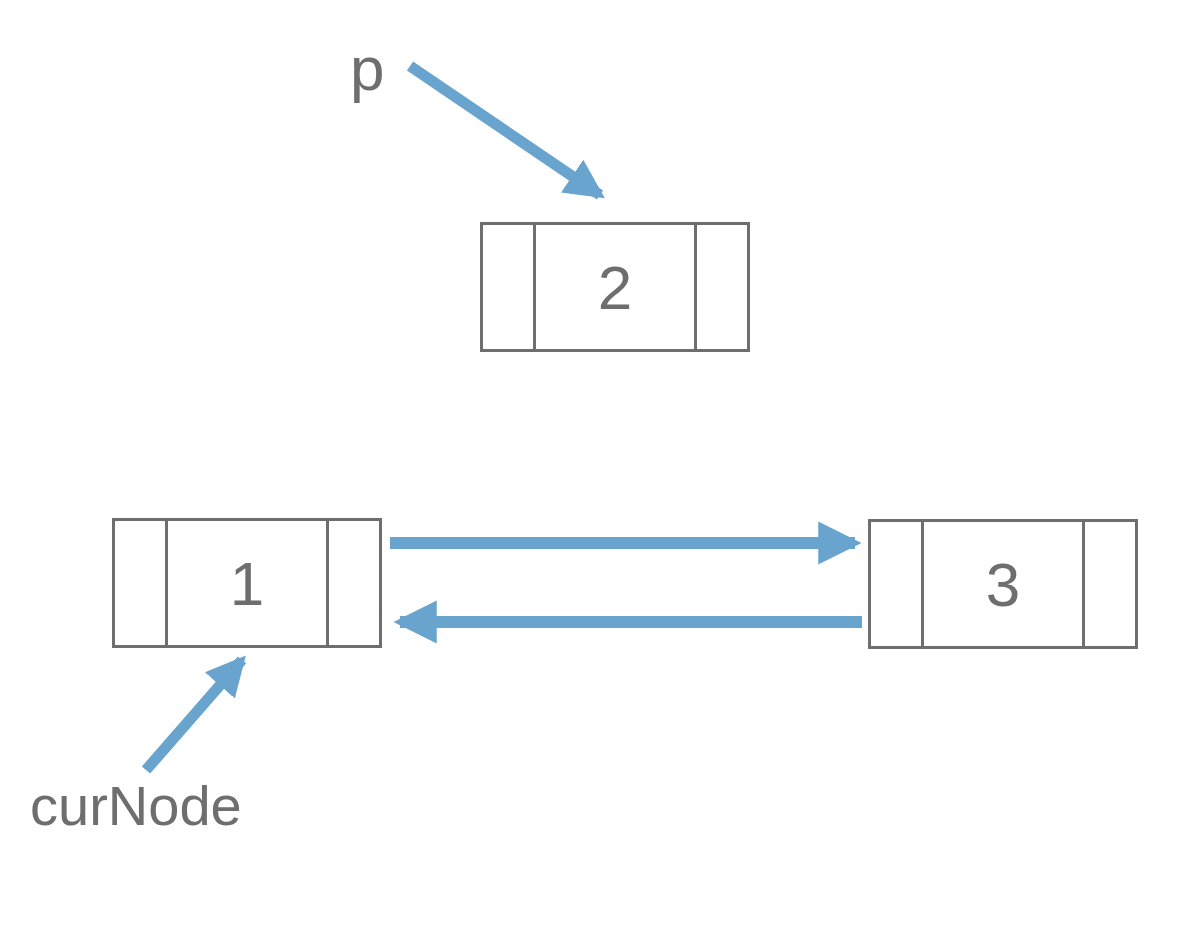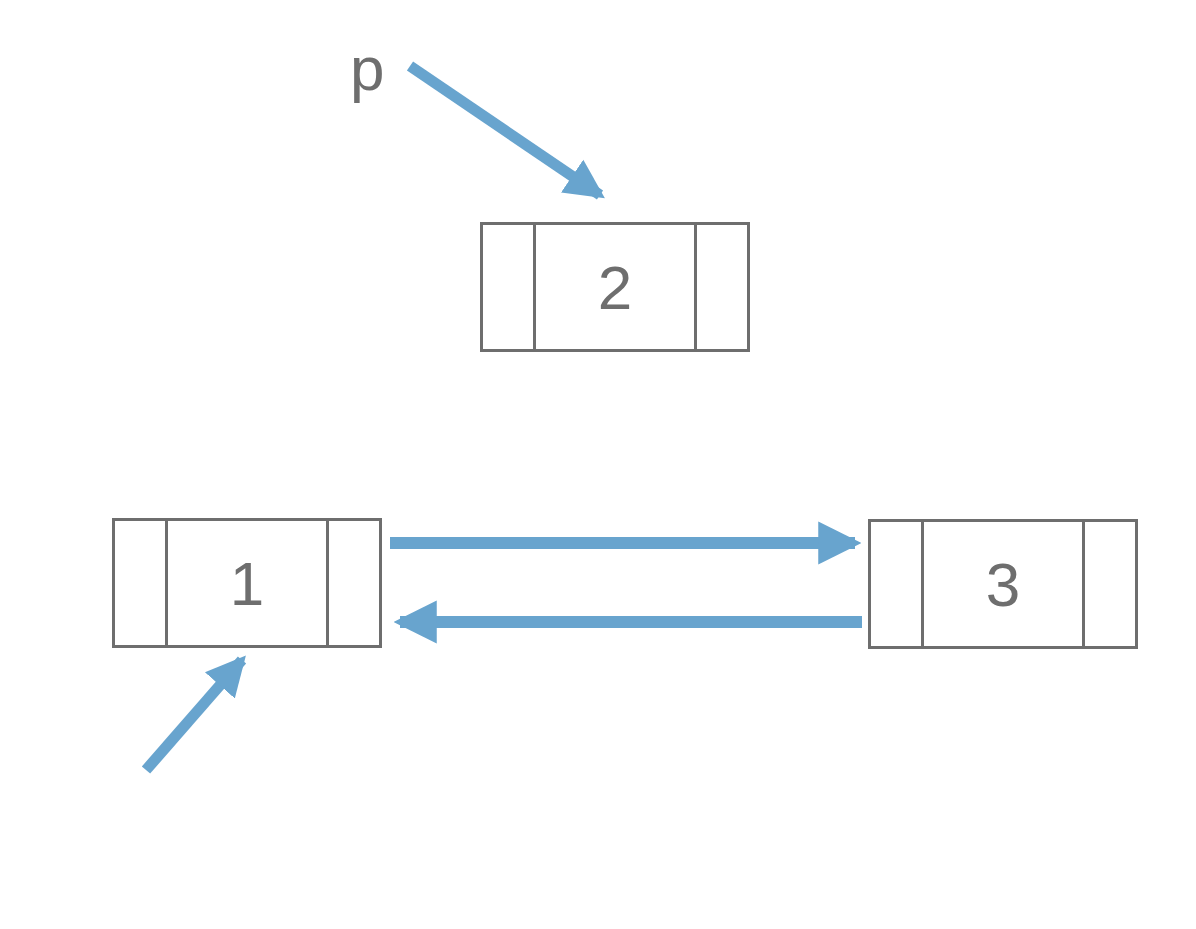--- a/index.html
+++ b/index.html
@@ -102,14 +102,15 @@
   </div>
 
   <div class="node" style="left:868px; top:519px;">
     <div class="cell prev"></div>
     <div class="cell value">3</div>
     <div class="cell next"></div>
   </div>
 
   <div class="ptr-label label-p">p</div>
 
+  <div class="ptr-label label-curnode">curNode</div>
 
 </div>
 
 </body></html>

